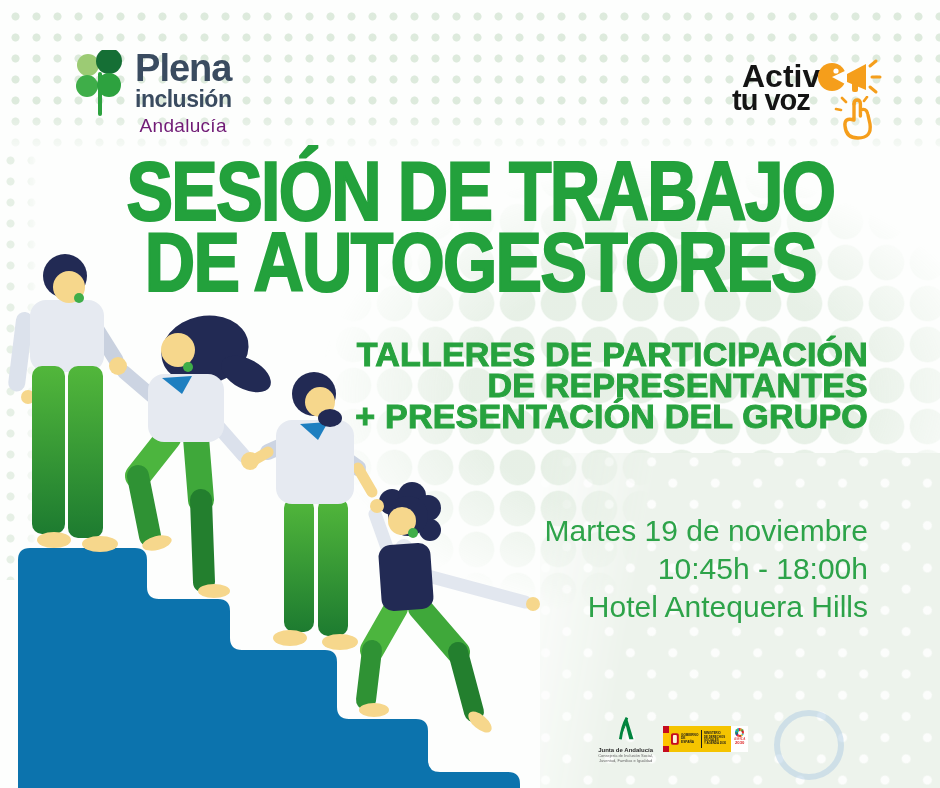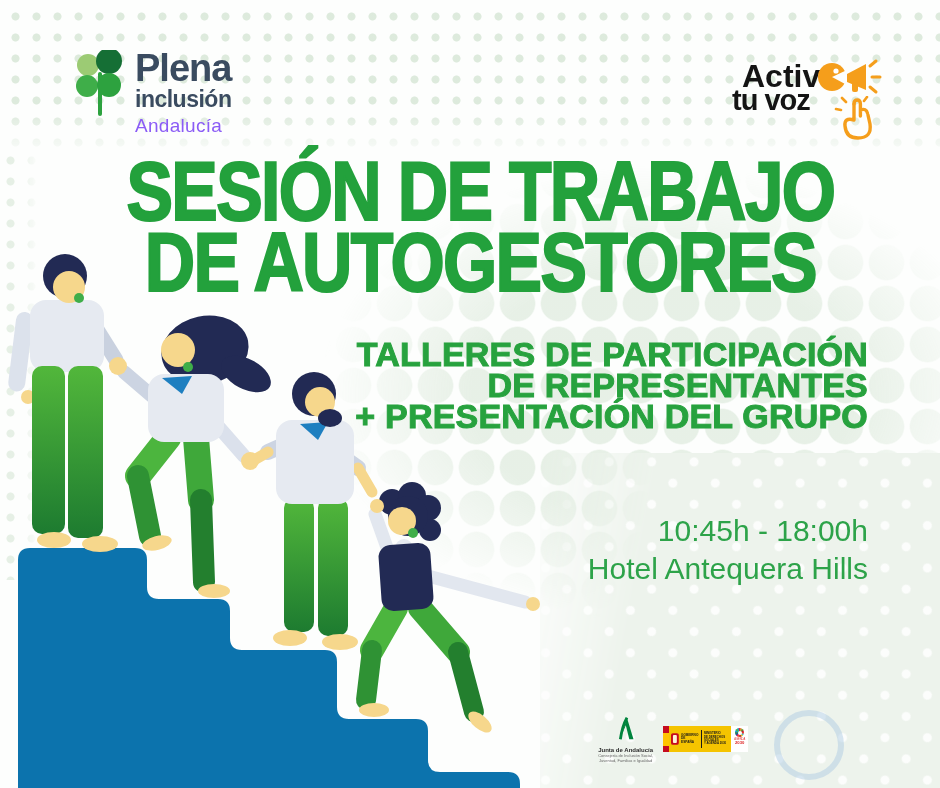--- a/index.html
+++ b/index.html
@@ -25,24 +25,24 @@
   .tint-br{position:absolute;right:0;bottom:0;width:400px;height:335px;
     background:#edf3ec;overflow:hidden;
     -webkit-mask-image:linear-gradient(100deg,transparent 0,#000 26%);
     mask-image:linear-gradient(100deg,transparent 0,#000 26%);}
   .tint-br .sparkles{position:absolute;left:-50%;top:-50%;width:200%;height:200%;
     background-image:radial-gradient(circle,rgba(255,255,255,.85) 4px,transparent 5px);
     background-size:30px 30px;transform:rotate(45deg);}
 
   
   .brand{position:absolute;left:76px;top:50px;display:flex;align-items:flex-start;}
-  .brand-text{margin-left:9px;color:#3a4b60;}
+  .brand-text{margin-left:9px;color:#3a4b60;text-align:center;}
   .brand-line1{font-size:38px;font-weight:bold;line-height:36px;letter-spacing:-1px;}
   .brand-line2{font-size:23px;font-weight:bold;line-height:26px;letter-spacing:-.5px;}
-  .brand-region{font-size:19px;color:#8b5cf6;margin-top:3px;letter-spacing:.3px;}
+  .brand-region{font-size:19px;color:#701a75;margin-top:3px;letter-spacing:.3px;}
 
   
   .campaign{position:absolute;left:732px;top:56px;width:170px;height:92px;color:#141414;}
   .campaign .activa{position:absolute;left:10px;top:2px;font-size:32px;font-weight:bold;}
   .campaign .tuvoz{position:absolute;left:0;top:28px;font-size:29px;font-weight:bold;letter-spacing:-1px;}
   .campaign .mega{position:absolute;left:84px;top:0;}
   .campaign .hand{position:absolute;left:102px;top:40px;}
 
   
   .title{position:absolute;left:0;top:156px;width:960px;text-align:center;color:#23a13c;}
@@ -213,20 +213,21 @@
   <span>DE AUTOGESTORES</span>
 </div>
 
 <div class="subtitle">
   <div>TALLERES DE PARTICIPACIÓN</div>
   <div>DE REPRESENTANTES</div>
   <div>+ PRESENTACIÓN DEL GRUPO</div>
 </div>
 
 <div class="event">
+  <div>Martes 19 de noviembre</div>
   <div>10:45h - 18:00h</div>
   <div>Hotel Antequera Hills</div>
 </div>
 
 <div class="footer">
   <div class="junta">
     <svg width="30" height="28" viewBox="0 0 32 28">
       <polygon points="10,26 17,3 24,26 19.5,26 15.8,11 9.5,26" fill="#00843d"></polygon>
       <path d="M10,26 Q12,12 17,3" fill="none" stroke="#00843d" stroke-width="3"></path>
     </svg>

